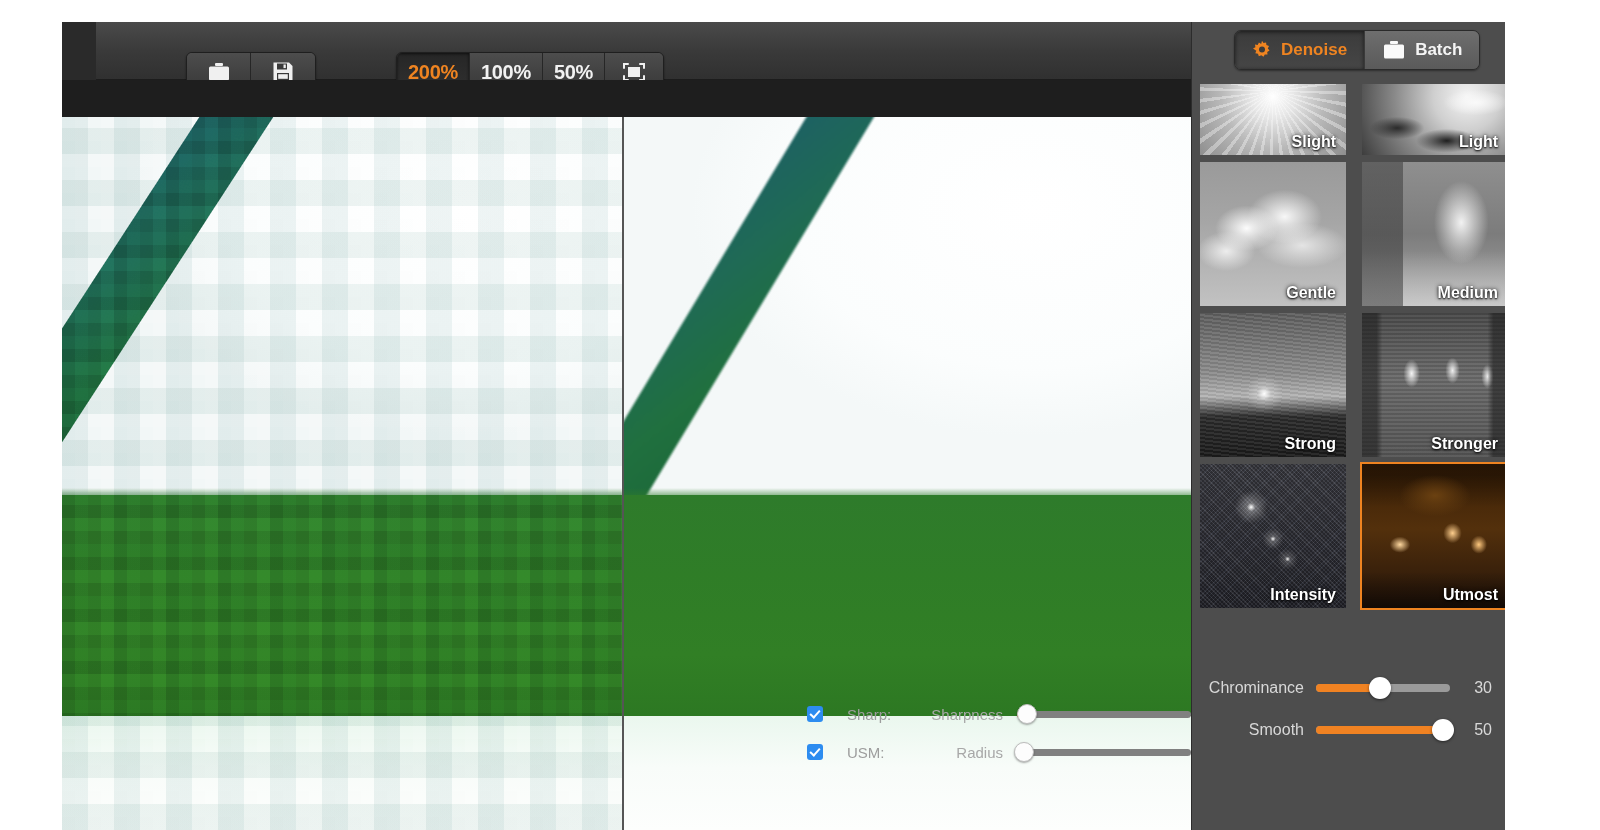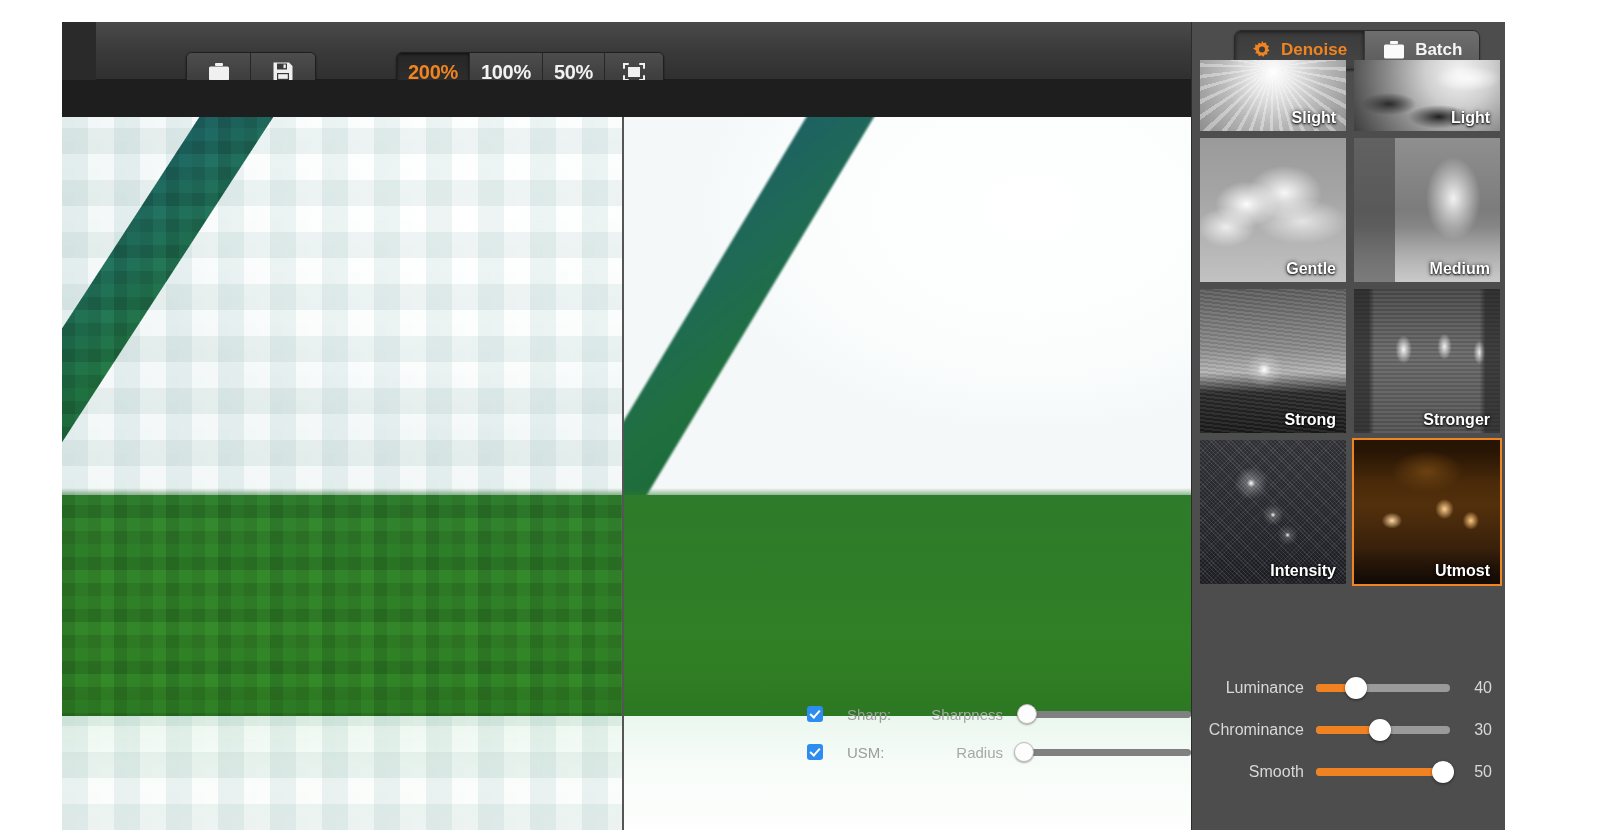--- a/index.html
+++ b/index.html
@@ -294,25 +294,25 @@
   }
   .tab:last-child { border-right: none; }
   .tab.active {
     background: linear-gradient(to bottom, #3b3b3b, #464646);
     color: #ef8421;
     box-shadow: 0 1px 4px rgba(0,0,0,0.6) inset;
   }
 
   .presets {
     position: absolute;
-    left: 6px; top: 36px;
+    left: 6px; top: 60px;
     width: 306px;
     display: grid;
     grid-template-columns: 150px 150px;
-    gap: 3px 4px;
+    gap: 3px 12px;
   }
   .preset {
     position: relative;
     height: 148px;
     overflow: hidden;
     cursor: pointer;
     border: 2px solid transparent;
   }
   .preset.first-row { height: 75px; }
   .preset.selected { border-color: #ef8421; }
@@ -646,29 +646,20 @@
           <div class="plabel">Intensity</div>
         </div>
         <div class="preset selected">
           <div class="thumb th-utmost"></div>
           <div class="plabel">Utmost</div>
         </div>
       </div>
 
       <div class="side-sliders">
 
-        <div class="side-row">
-          <div class="side-name">Luminance</div>
-          <div class="side-slider">
-            <div class="track"></div>
-            <div class="fill" style="width:30%"></div>
-            <div class="knob" style="left:30%"></div>
-          </div>
-          <div class="side-val">40</div>
-        </div>
 
         <div class="side-row">
           <div class="side-name">Chrominance</div>
           <div class="side-slider">
             <div class="track"></div>
             <div class="fill" style="width:48%"></div>
             <div class="knob" style="left:48%"></div>
           </div>
           <div class="side-val">30</div>
         </div>

